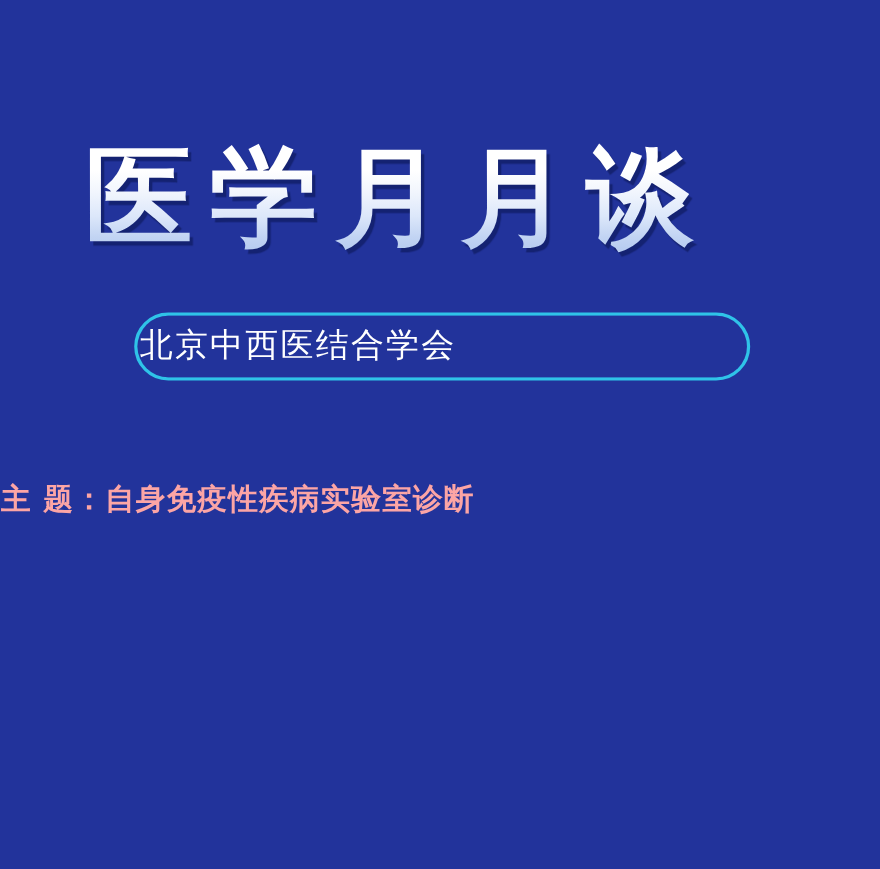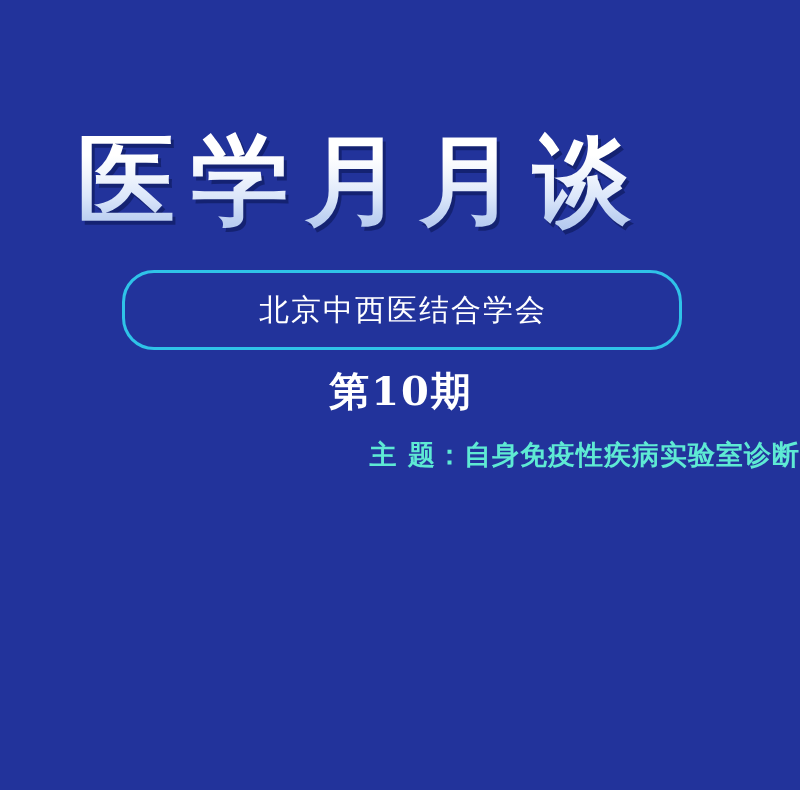--- a/index.html
+++ b/index.html
@@ -56,30 +56,29 @@
     background-clip: text;
     color: transparent;
     -webkit-text-fill-color: transparent;
     filter: drop-shadow(3px 4px 0px rgba(10, 20, 80, 0.55));
   }
 
   
   .org-pill {
     position: absolute;
     left: 122px;
-    top: 270px;
+    top: 284px;
     width: 560px;
-    height: 80px;
+    height: 62px;
     box-sizing: border-box;
     border: 3px solid #2fc3e8;
     border-radius: 32px;
     background: transparent;
     display: flex;
     align-items: center;
-    justify-content: center;
     background-image:
       linear-gradient(90deg, #2ec6ea 0%, #33b9e8 35%, #3a9fe0 70%, #3f90dc 100%);
     background-origin: border-box;
     background-clip: border-box;
   }
 
   
   .org-pill::before {
     content: "";
     position: absolute;
@@ -122,29 +121,29 @@
     color: #ffffff;
     white-space: nowrap;
   }
 
   
   .topic-line {
     position: absolute;
     left: 0;
     top: 440px;
     width: 800px;
-    text-align: right;
+    text-align: left;
     margin: 0;
     font-family: "DejaVu Serif", "Liberation Serif", serif;
     font-weight: 700;
     font-size: 27px;
     line-height: 1.1;
     letter-spacing: 1px;
     text-indent: 1px;
-    color: #5eead4;
+    color: #fca5a5;
     white-space: nowrap;
   }
 
   
   .lower-space {
     position: absolute;
     left: 0;
     top: 500px;
     width: 800px;
     height: 290px;
@@ -157,19 +156,18 @@
 <div class="poster">
 
   <div class="title-block">
     <h1 class="main-title">医学月月谈</h1>
   </div>
 
   <div class="org-pill">
     <span class="org-name">北京中西医结合学会</span>
   </div>
 
-  <div class="issue-number">第10期</div>
 
   <div class="topic-line">主 题：自身免疫性疾病实验室诊断</div>
 
   <div class="lower-space"></div>
 
 </div>
 
 </body></html>

